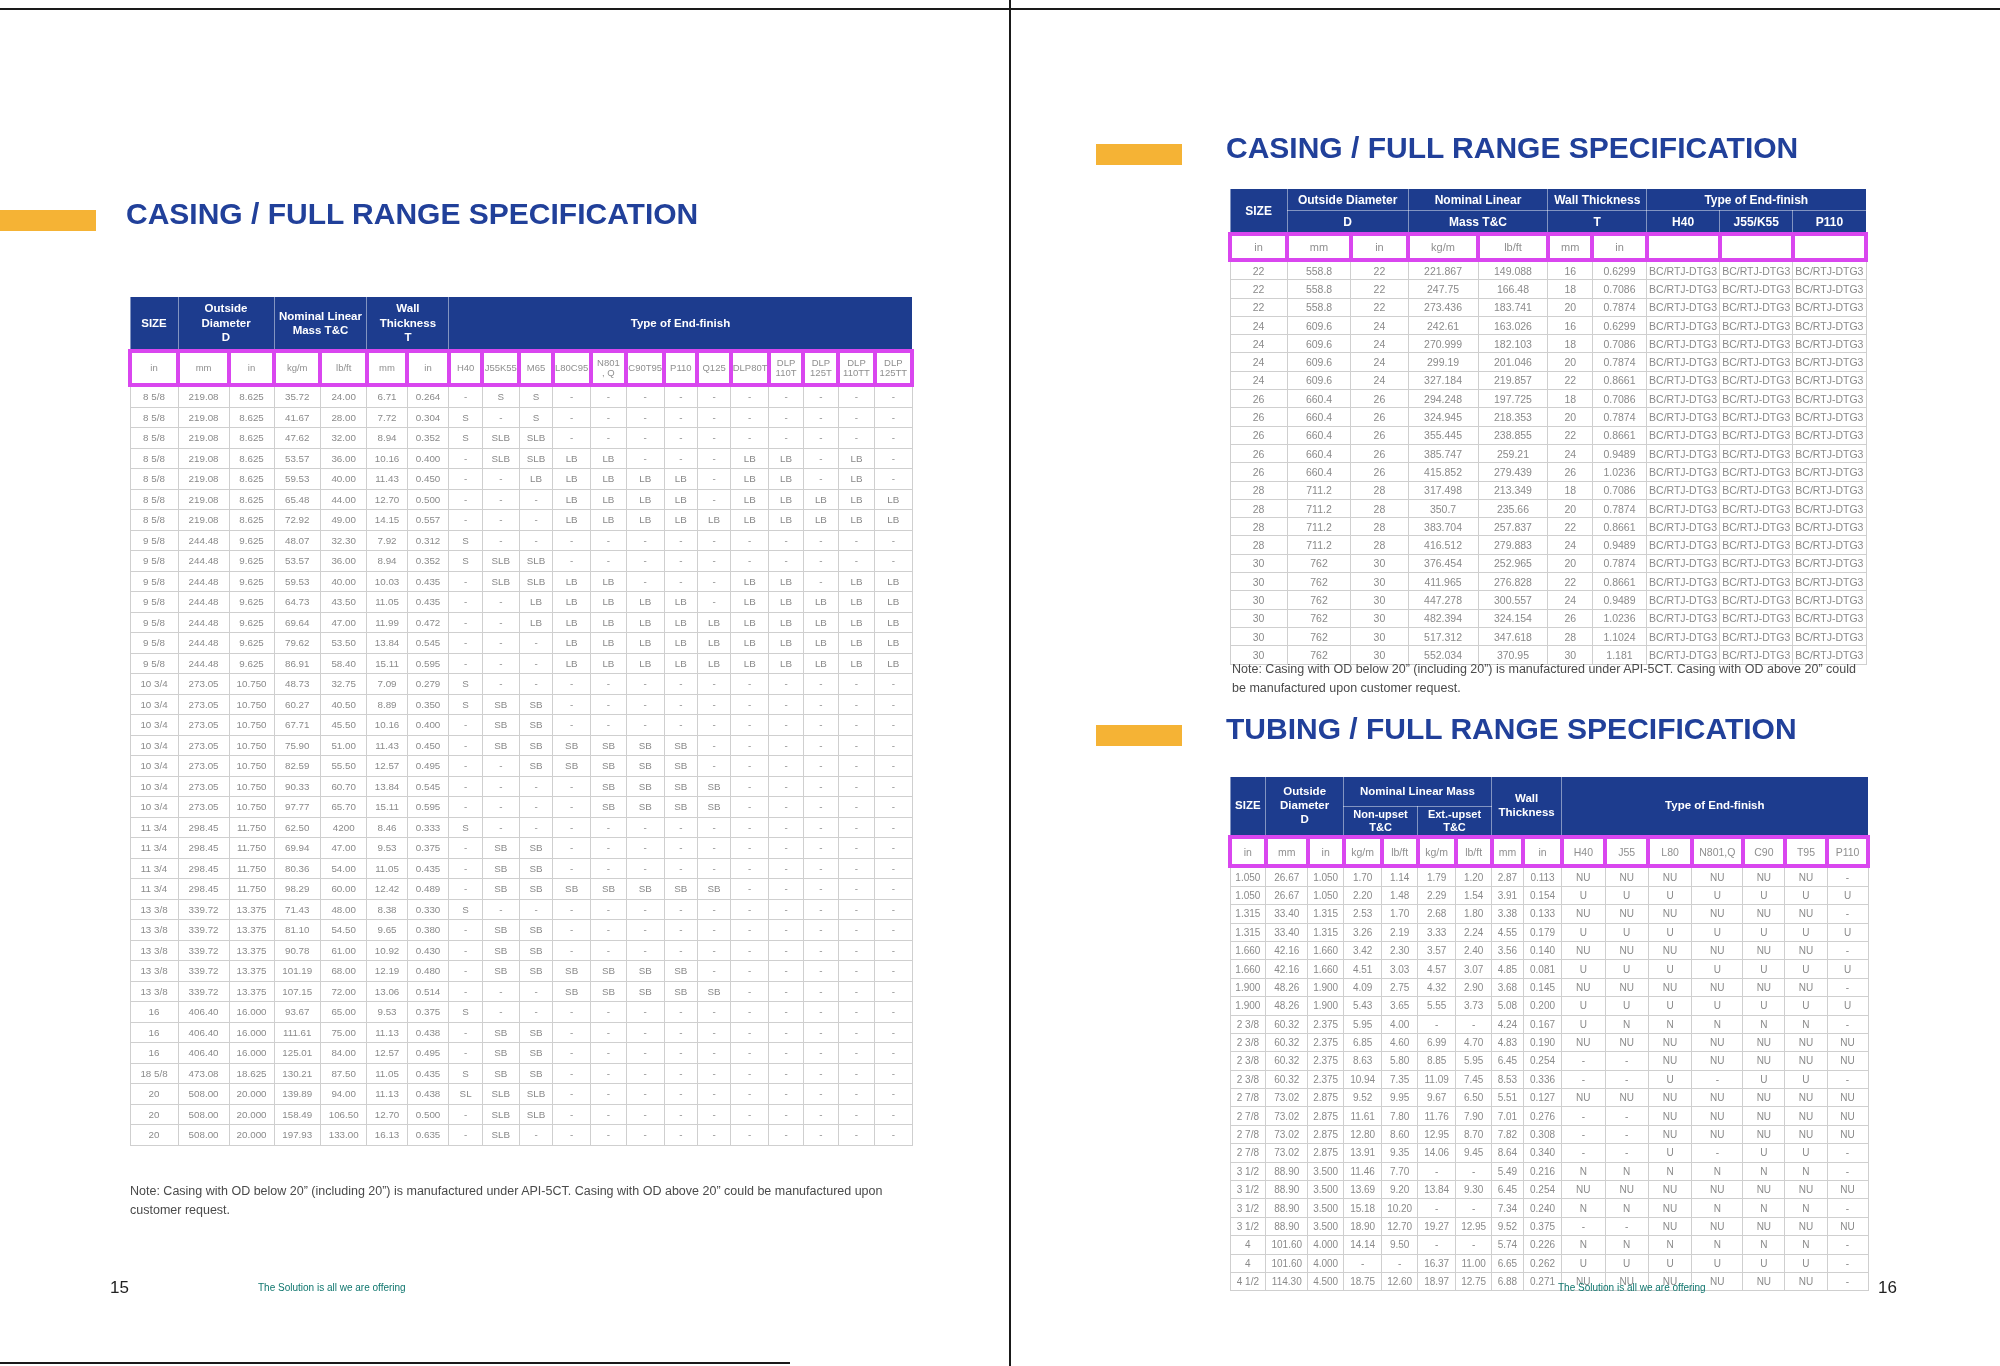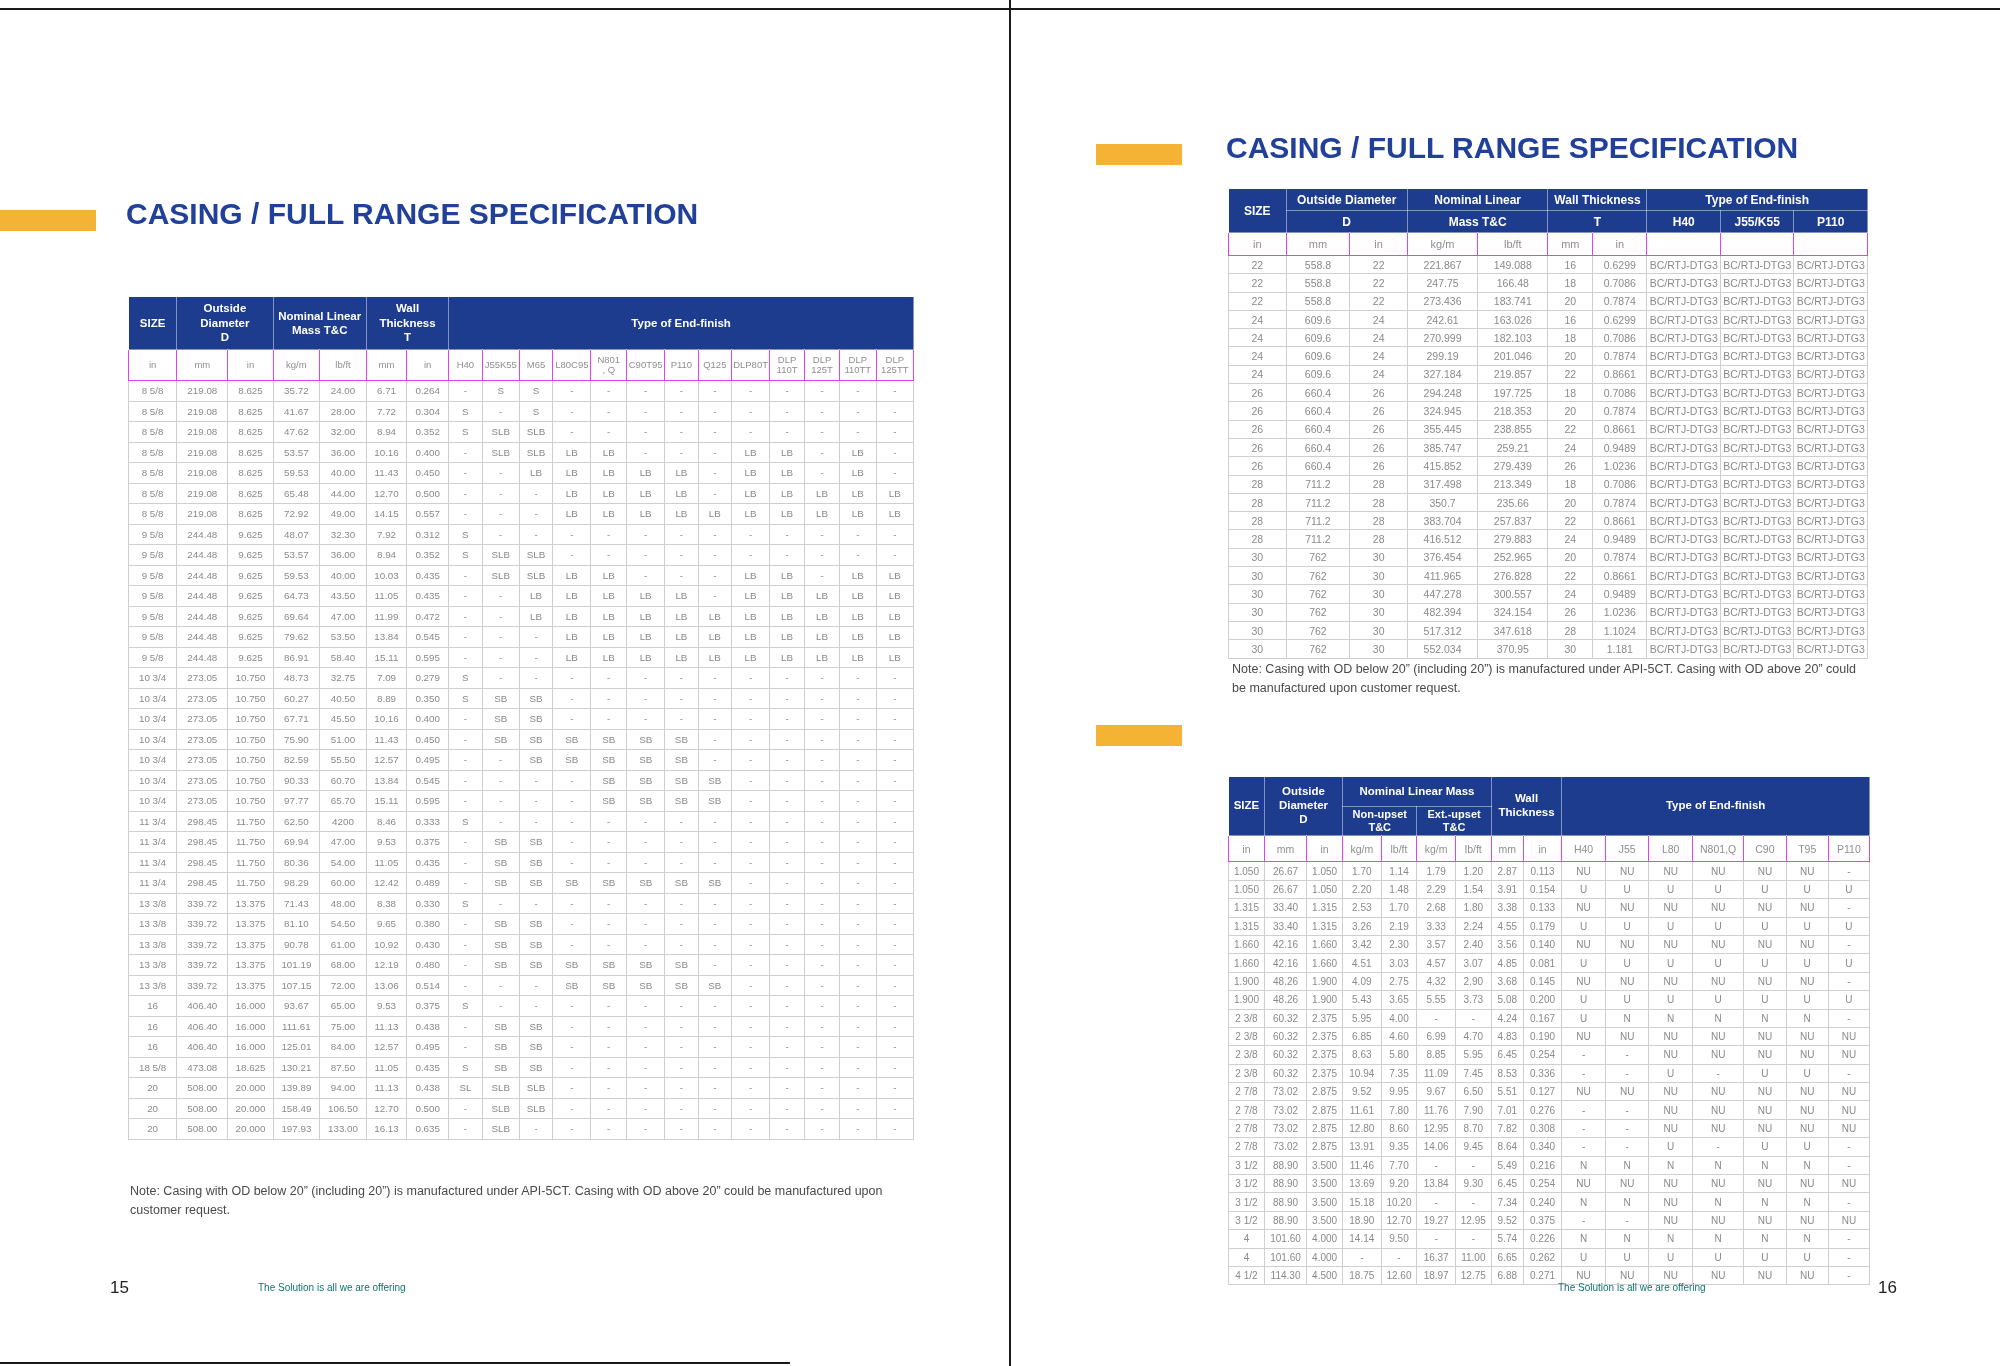--- a/index.html
+++ b/index.html
@@ -8,21 +8,21 @@
   .rule{position:absolute;background:#1a1a1a;}
   .accent-bar{position:absolute;background:#F5B335;}
   .sec-title{position:absolute;color:#21409A;font-weight:bold;font-size:30px;letter-spacing:0px;white-space:nowrap;}
   .note{position:absolute;color:#4a4a4a;font-size:12.5px;line-height:1.55;}
   .footer-slogan{position:absolute;color:#0f766e;font-size:10px;}
   .page-num{position:absolute;color:#222;font-size:17px;}
 
   table.spec{border-collapse:collapse;table-layout:fixed;width:100%;}
   table.spec th{background:#1d3c8e;color:#fff;font-weight:bold;text-align:center;vertical-align:middle;
     border:1px solid rgba(255,255,255,0.45);white-space:pre-line;padding:1px 0;}
-  table.spec tr.sub th{background:#fff;color:#8f8f8f;font-weight:normal;border:1px solid #d946ef;}
+  table.spec tr.sub th{background:#fff;color:#8f8f8f;font-weight:normal;border:4px solid #d946ef;}
   table.spec td{color:#8a8a8a;text-align:center;vertical-align:middle;border:1px solid #cfcfcf;
     padding:0 1px;white-space:nowrap;overflow:hidden;}
 
   #casing-left-wrap{position:absolute;left:128px;top:296px;width:786px;}
   .tbl-left thead tr.grp th{height:50px;font-size:11.5px;line-height:1.25;}
   .tbl-left thead tr.sub th{height:28px;font-size:9.5px;line-height:1.1;}
   .tbl-left tbody td{height:19.5px;font-size:9.8px;}
 
   #casing-right-wrap{position:absolute;left:1228px;top:188px;width:640px;}
   .tbl-rc thead tr.grp th{height:19px;font-size:12px;}
@@ -1247,20 +1247,21 @@
             <td>BC/RTJ-DTG3</td>
             <td>BC/RTJ-DTG3</td>
           </tr>
         </tbody>
       </table>
   </div>
 
   <div class="note" style="left:1232px;top:660px;width:636px;">Note: Casing with OD below 20” (including 20”) is manufactured under API-5CT. Casing with OD above 20” could be manufactured upon customer request.</div>
 
   <div class="accent-bar" style="left:1096px;top:725px;width:86px;height:21px;"></div>
+  <div class="sec-title" style="left:1226px;top:712px;">TUBING / FULL RANGE SPECIFICATION</div>
 
   <div id="tubing-wrap">
     <table class="spec tbl-tb">
         <colgroup>
           <col style="width: 5.6%;">
           <col style="width: 6.6%;">
           <col style="width: 5.6%;">
           <col style="width: 6%;">
           <col style="width: 5.6%;">
           <col style="width: 6%;">

